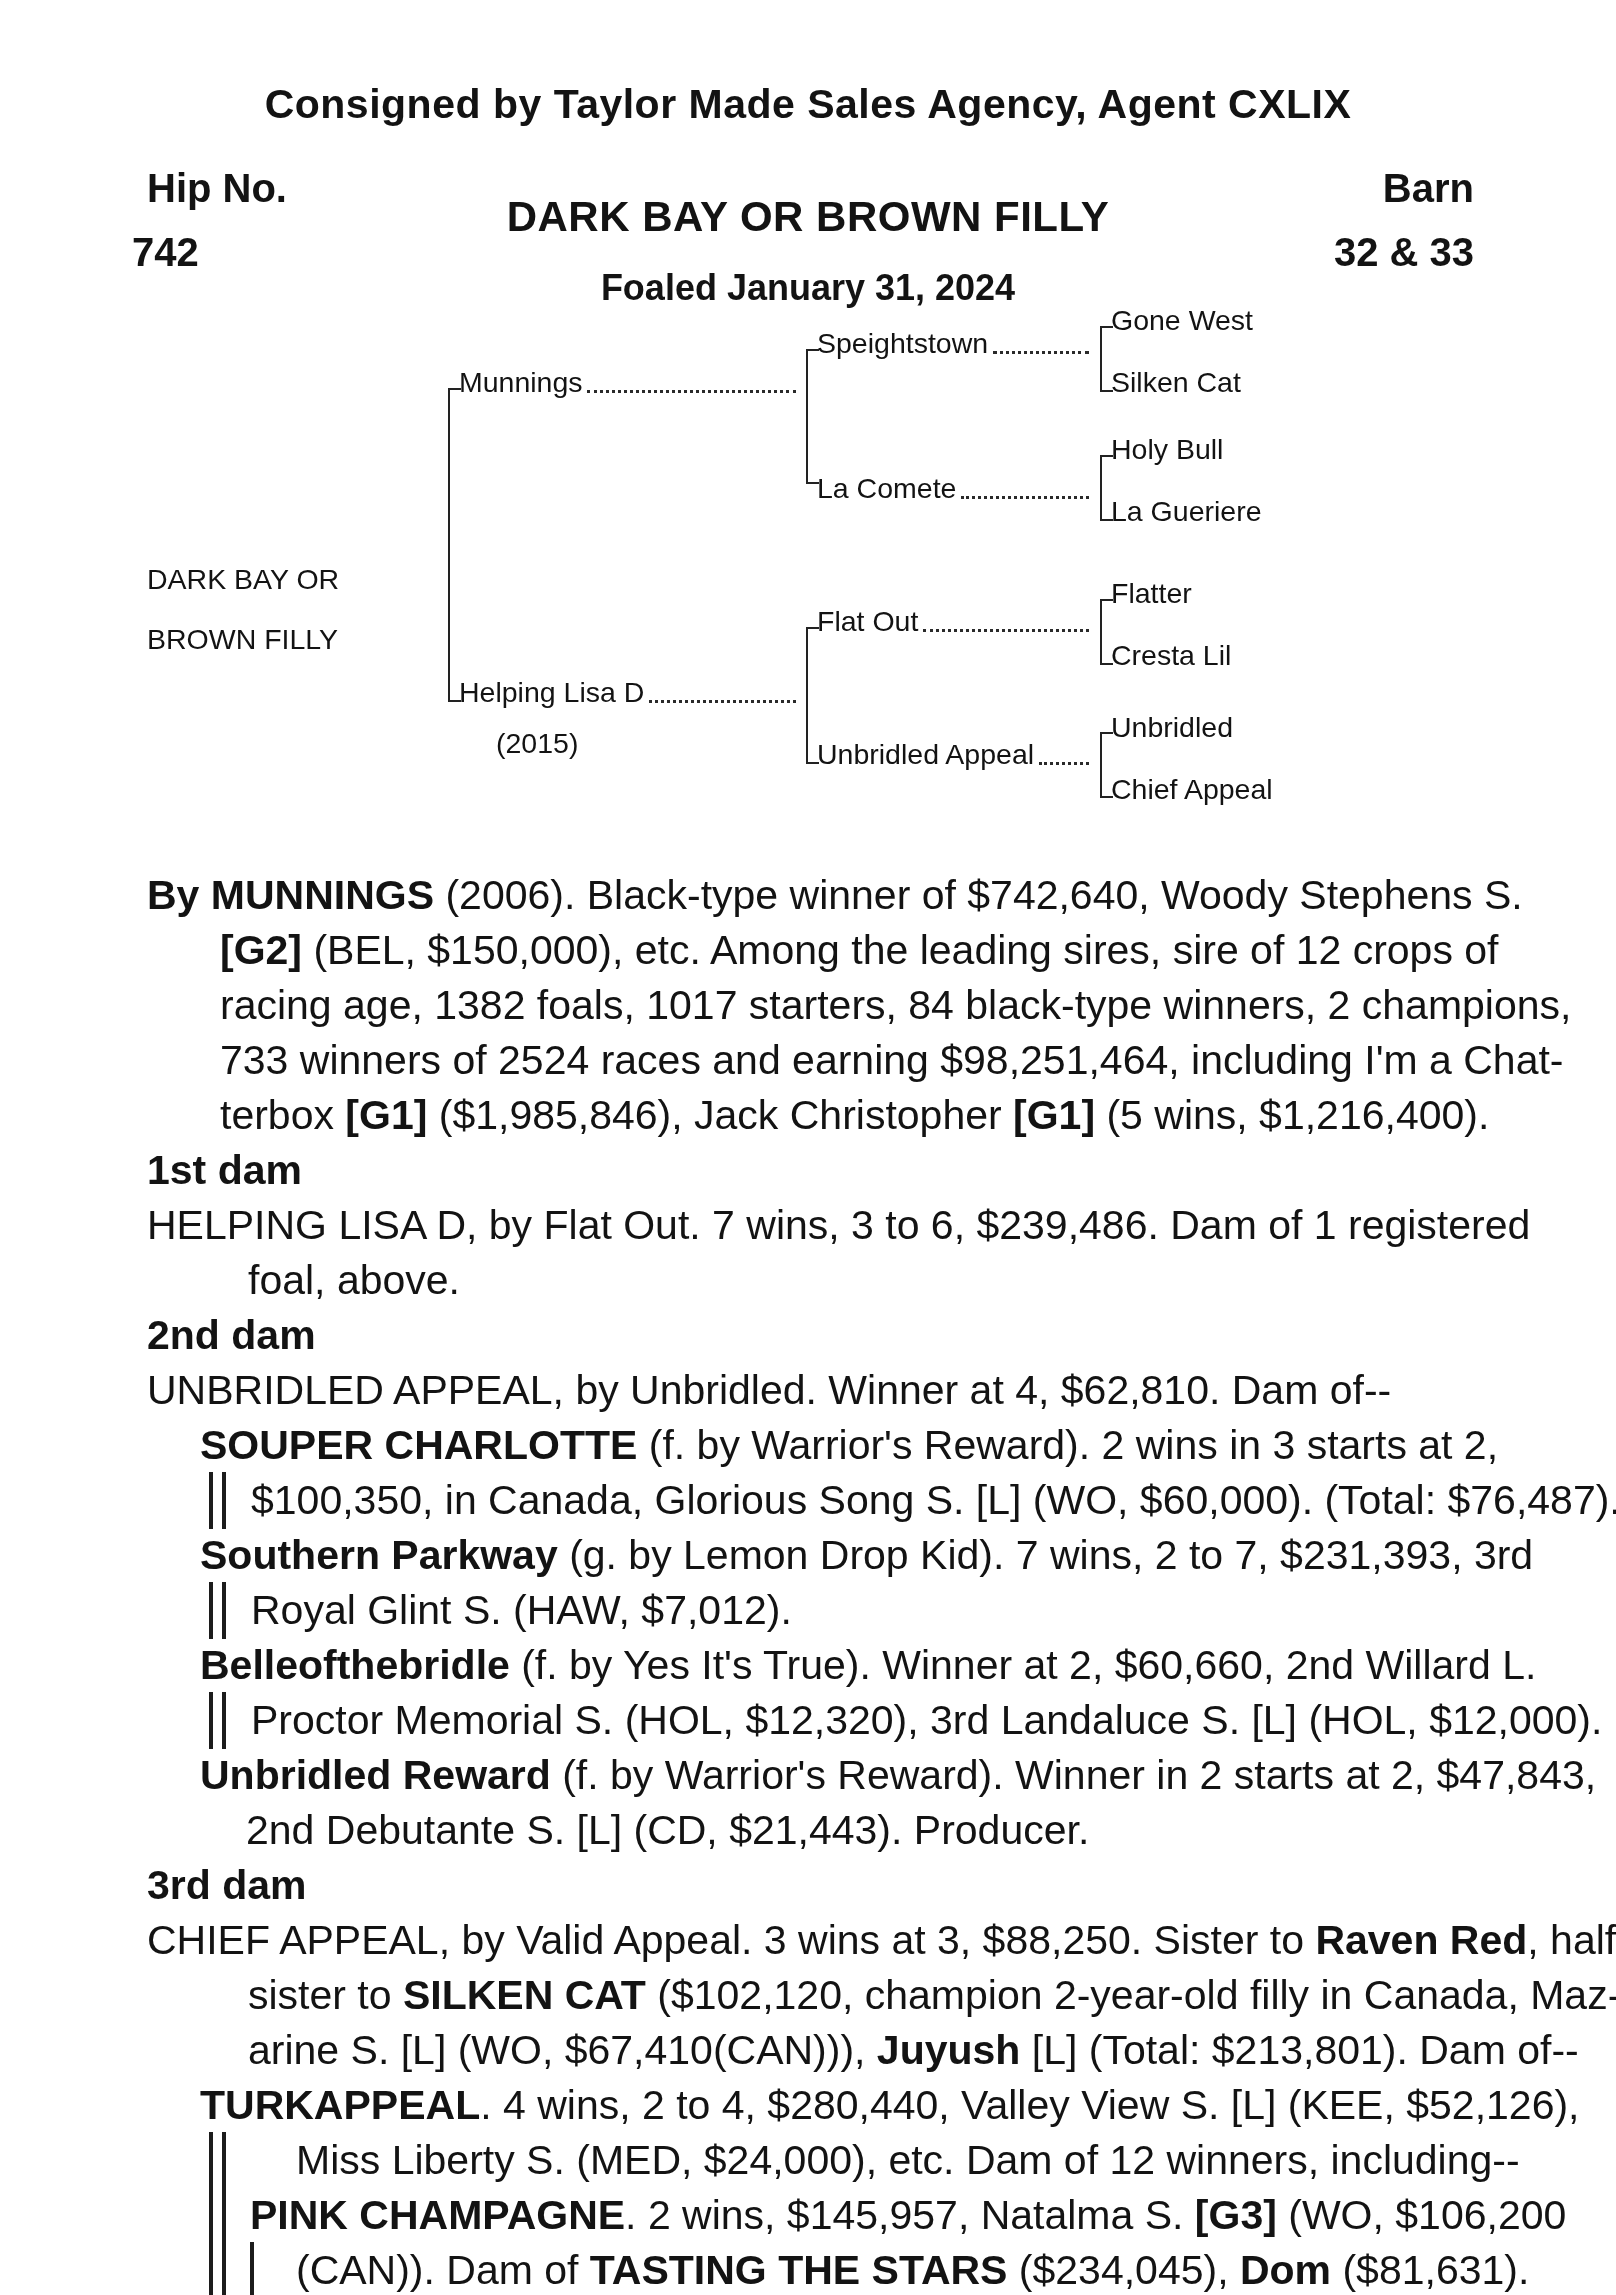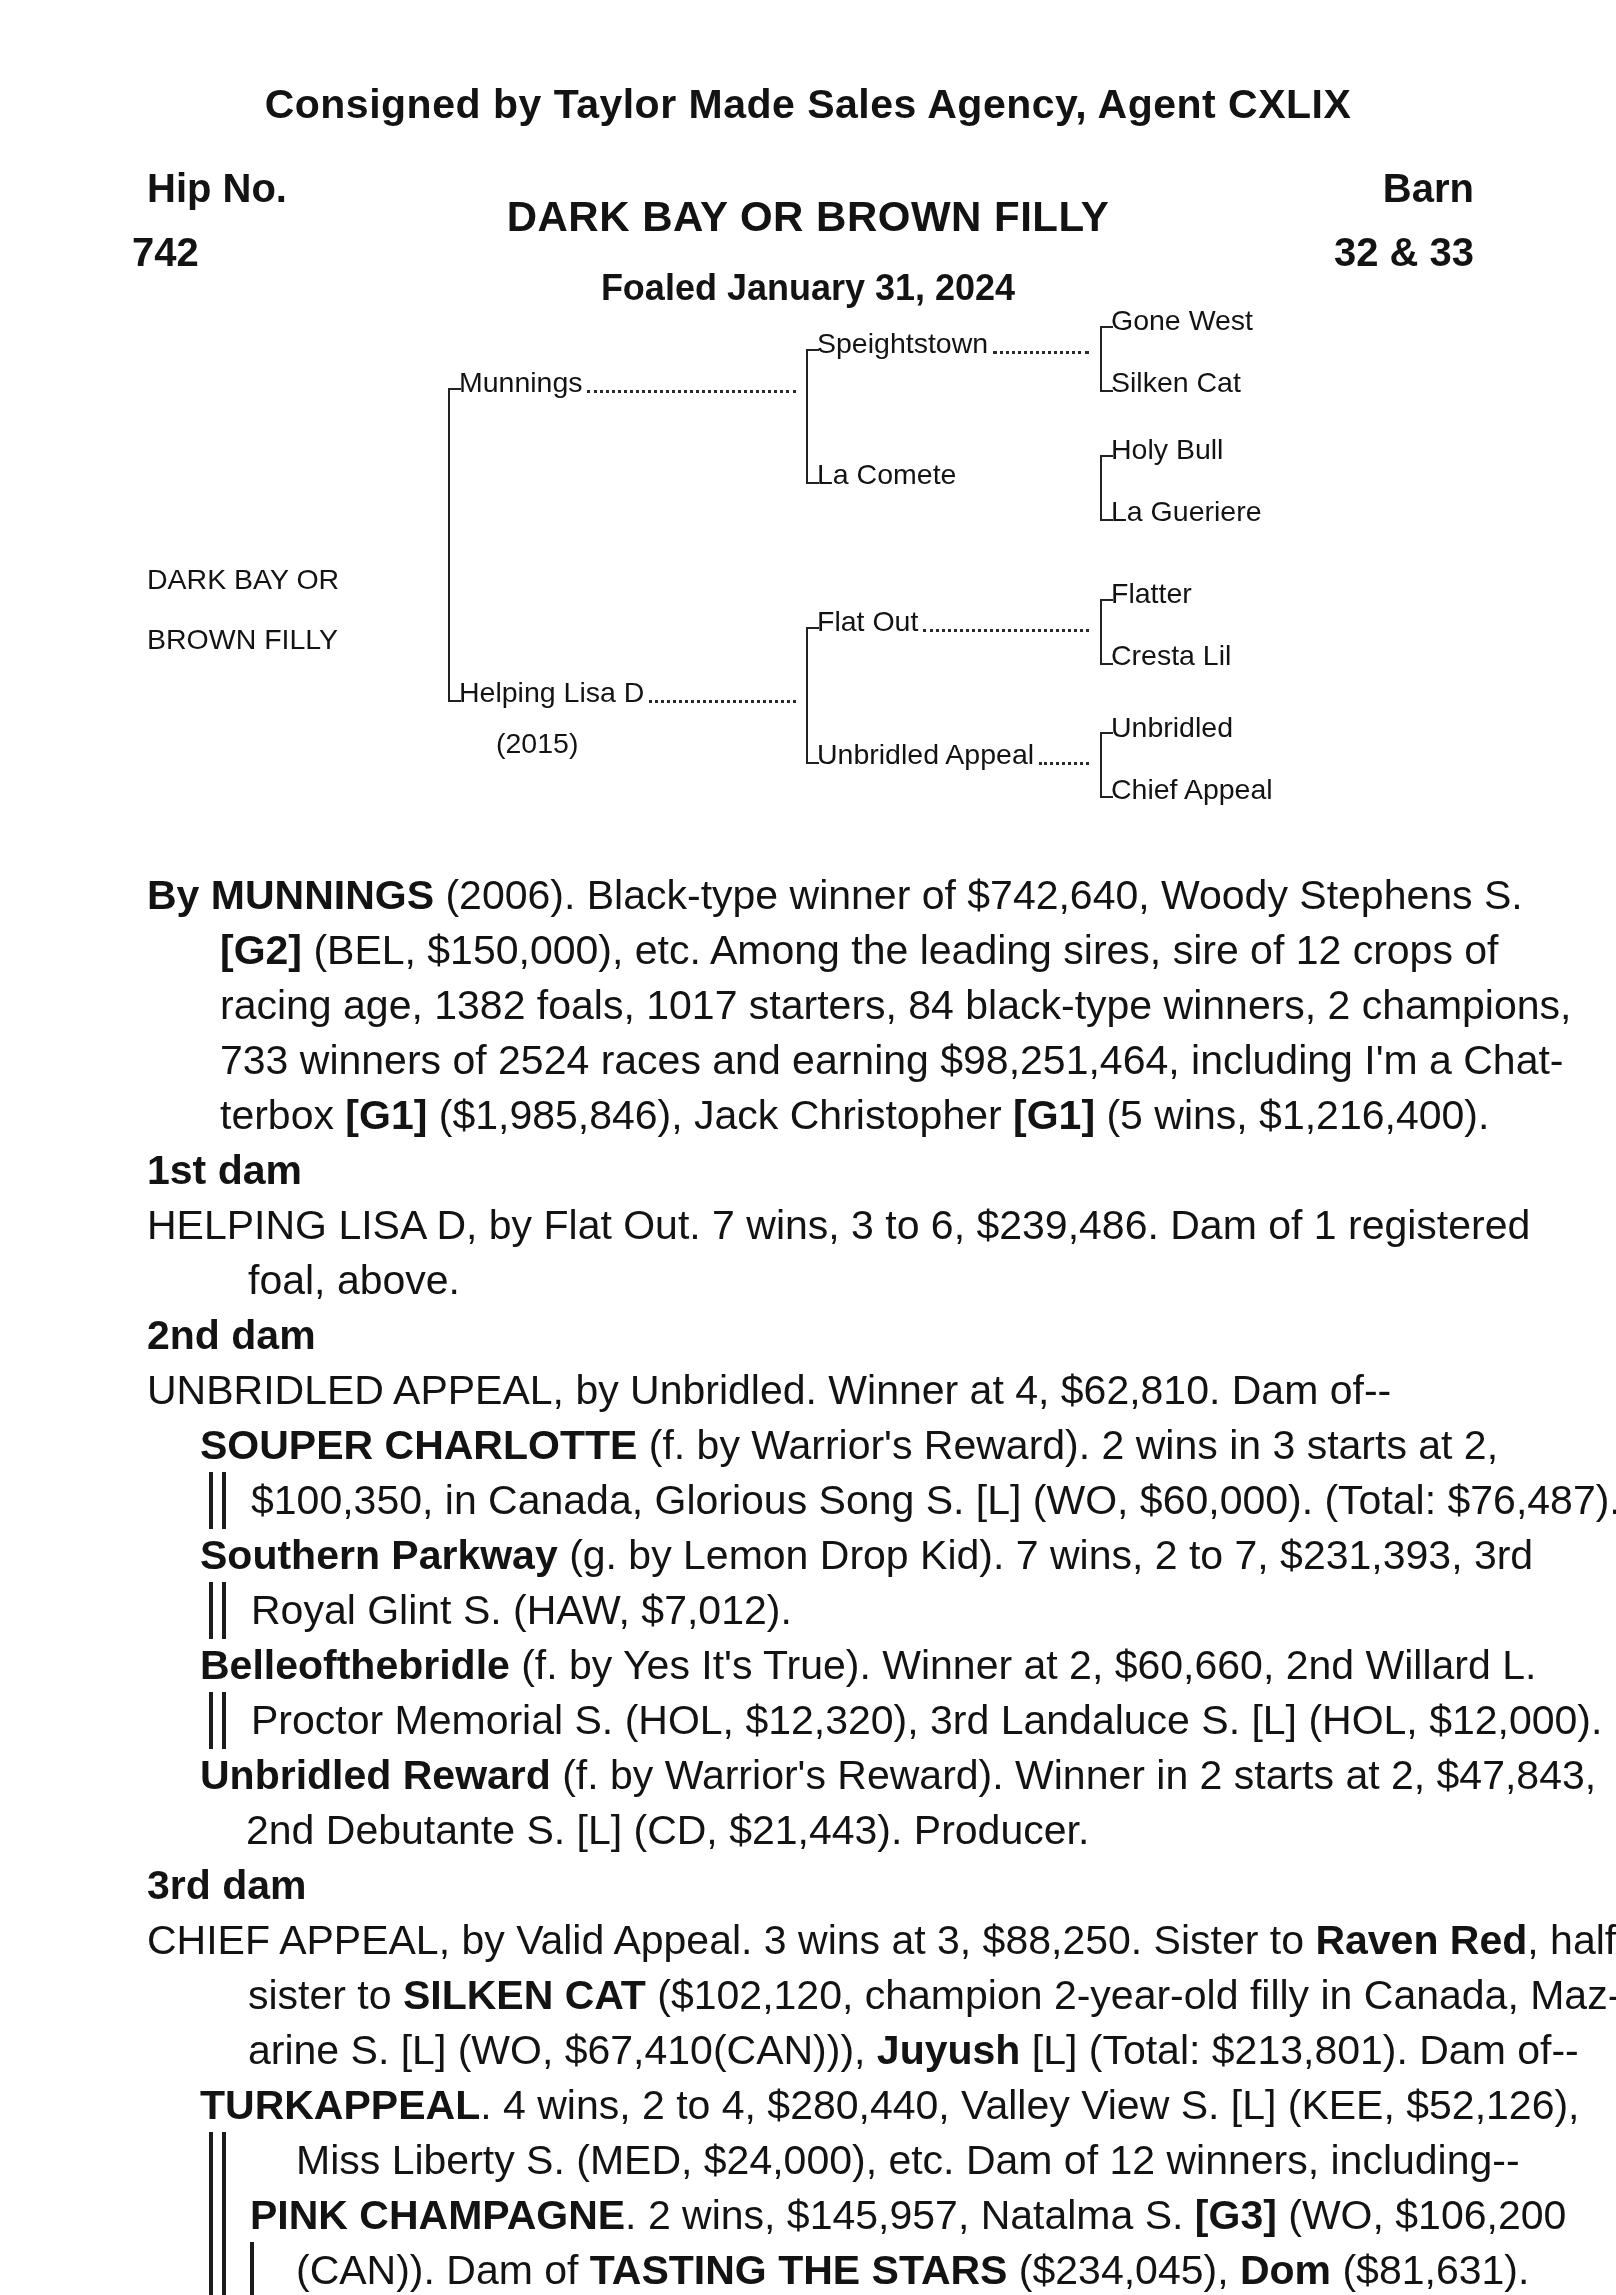--- a/index.html
+++ b/index.html
@@ -57,21 +57,21 @@
           <span>Helping Lisa D</span>
           <span class="lead"></span>
         </div>
         <div class="ped-name" style="left: 496px; top: 728px;">
           <span>(2015)</span>
         </div>
         <div class="ped-name" style="left: 817px; top: 328px; width: 275px;">
           <span>Speightstown</span>
           <span class="lead"></span>
         </div>
-        <div class="ped-name" style="left: 817px; top: 459px; width: 275px; flex-direction: column;">
+        <div class="ped-name" style="left: 817px; top: 473px; width: 275px;">
           <span>La Comete</span>
           <span class="lead"></span>
         </div>
         <div class="ped-name" style="left: 817px; top: 606px; width: 275px;">
           <span>Flat Out</span>
           <span class="lead"></span>
         </div>
         <div class="ped-name" style="left: 817px; top: 739px; width: 275px;">
           <span>Unbridled Appeal</span>
           <span class="lead"></span>

